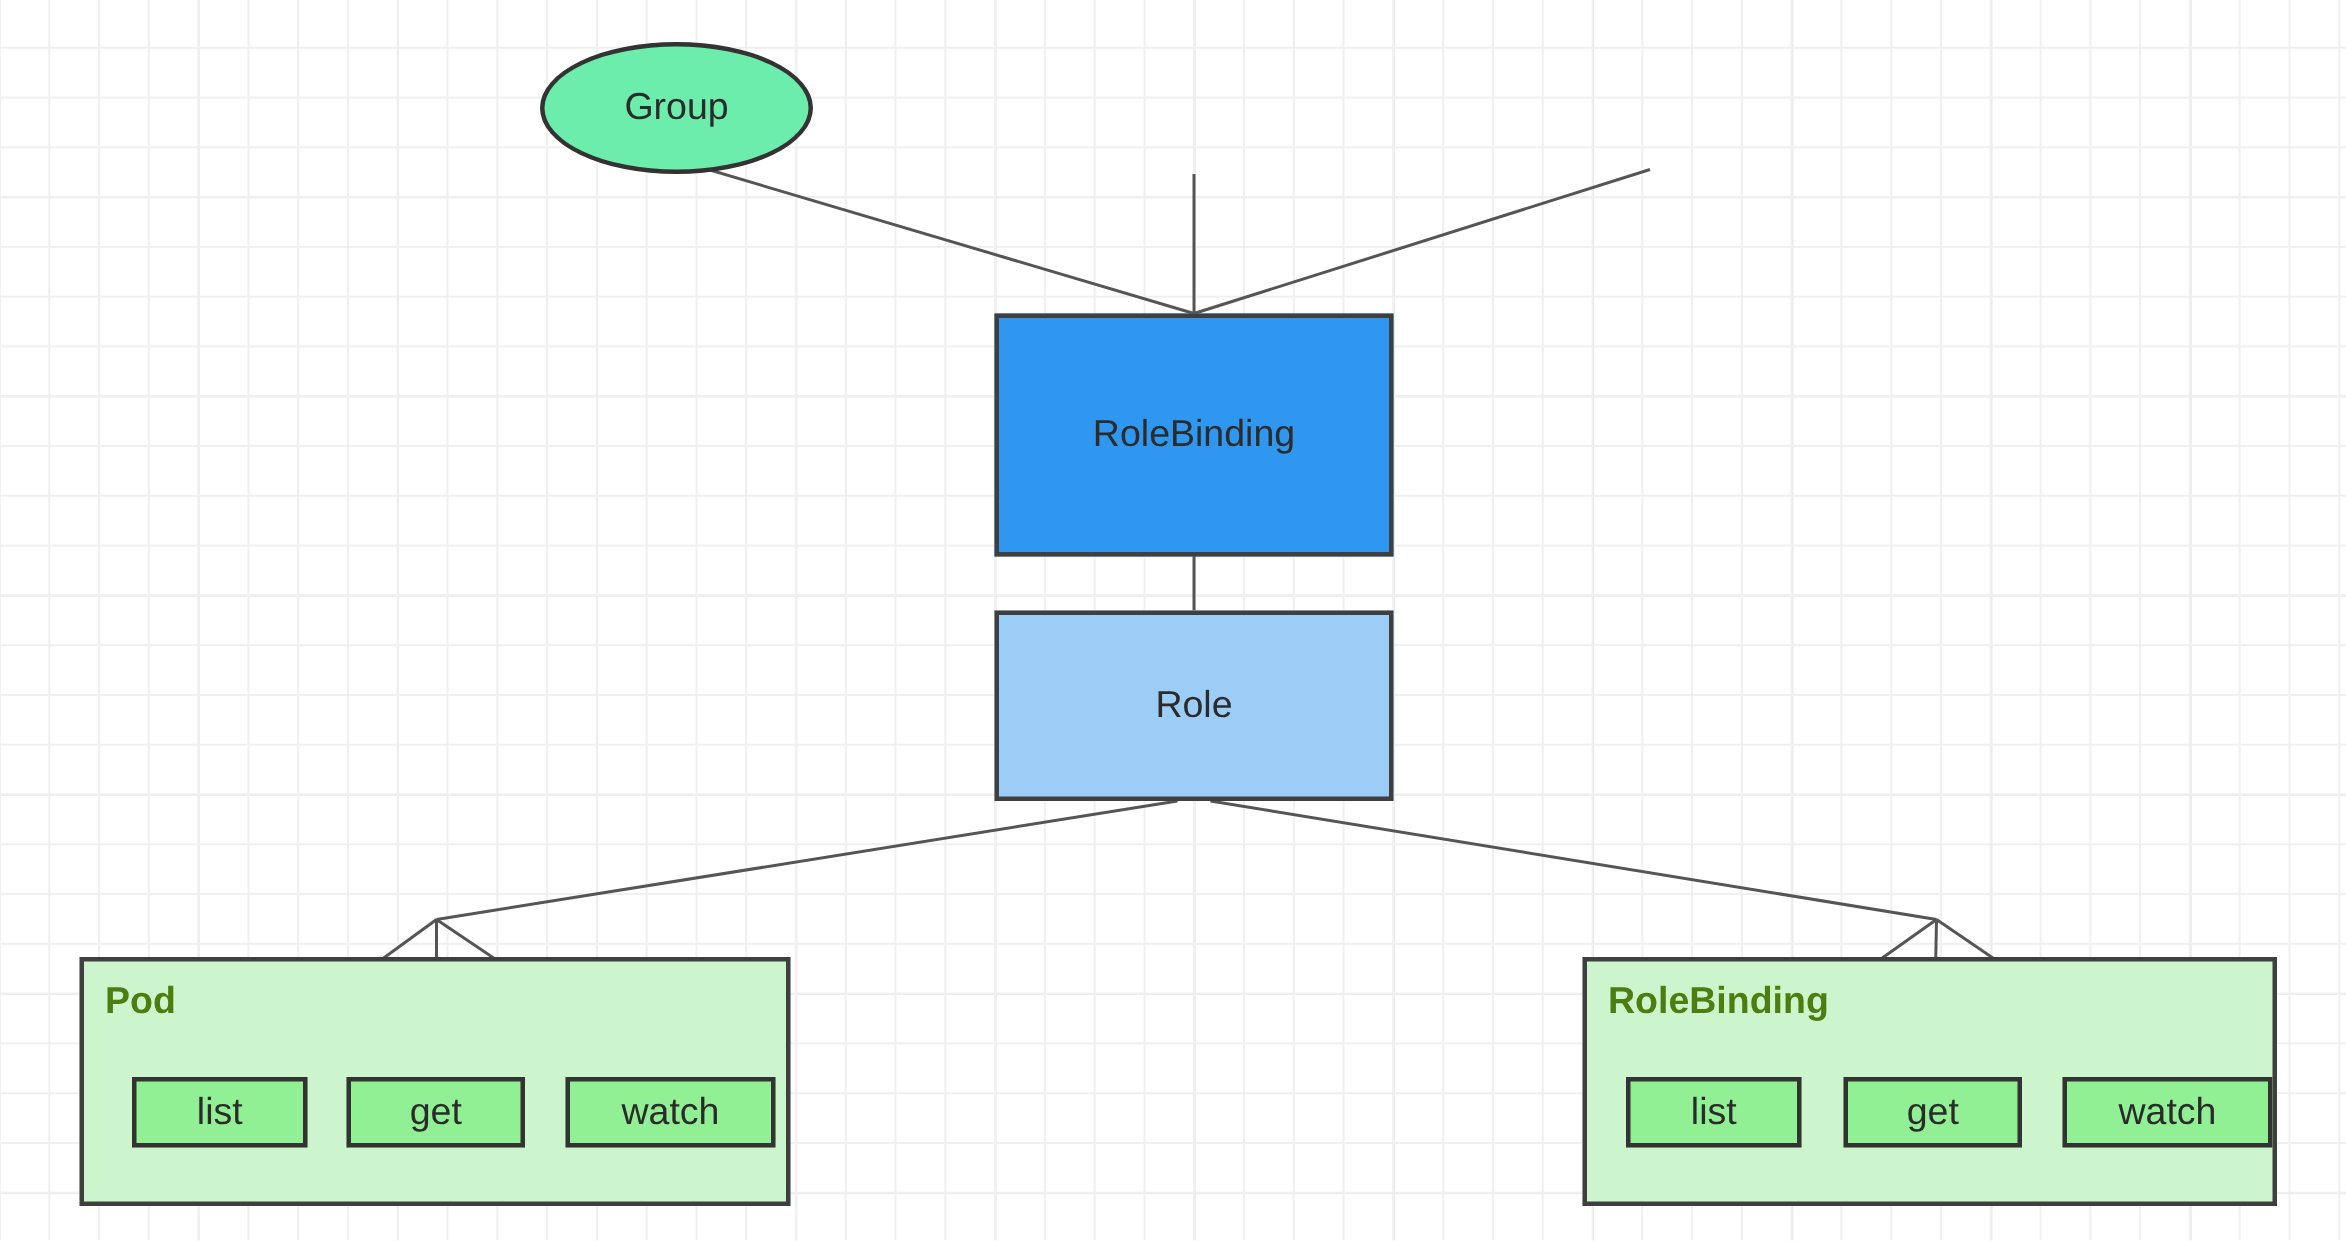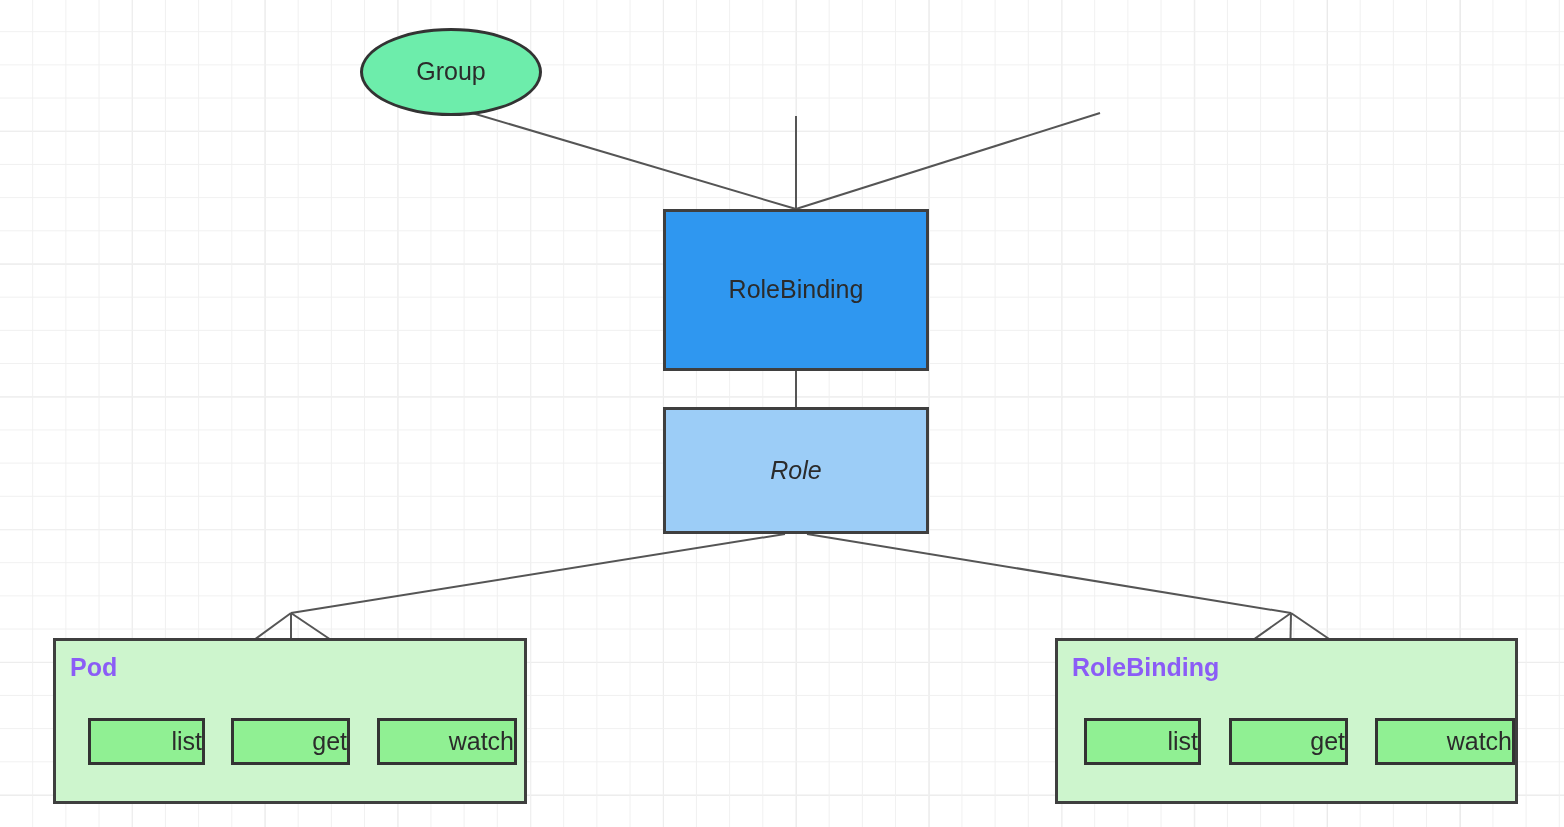--- a/index.html
+++ b/index.html
@@ -51,44 +51,44 @@
     border: 3px solid #333333;
     border-radius: 50%;
     background: #6dedab;
     font-size: 25px;
   }
   .rect {
     border: 3px solid #3f3f3f;
     font-size: 25px;
   }
   .rolebinding { background: #2f97f0; }
-  .role { background: #9ccdf7; font-style: italic; }
+  .role { background: #9ccdf7; }
   .group-box {
     position: absolute;
     box-sizing: border-box;
     border: 3px solid #3f3f3f;
     background: #cdf5cd;
   }
   .group-title {
     position: absolute;
     left: 14px;
     top: 12px;
     font-size: 25px;
     font-weight: bold;
-    color: #8b5cf6;
+    color: #4d7c0f;
     white-space: nowrap;
   }
   .verb {
     position: absolute;
     box-sizing: border-box;
     border: 3px solid #333333;
     background: #90f093;
     display: flex;
     align-items: center;
-    justify-content: flex-end;
+    justify-content: center;
     font-size: 25px;
     color: #2b2b2b;
   }
 </style>
 </head>
 <body>
 
 <div id="canvas">
 
   <svg id="edges" viewBox="0 0 1564 827" xmlns="http://www.w3.org/2000/svg">

